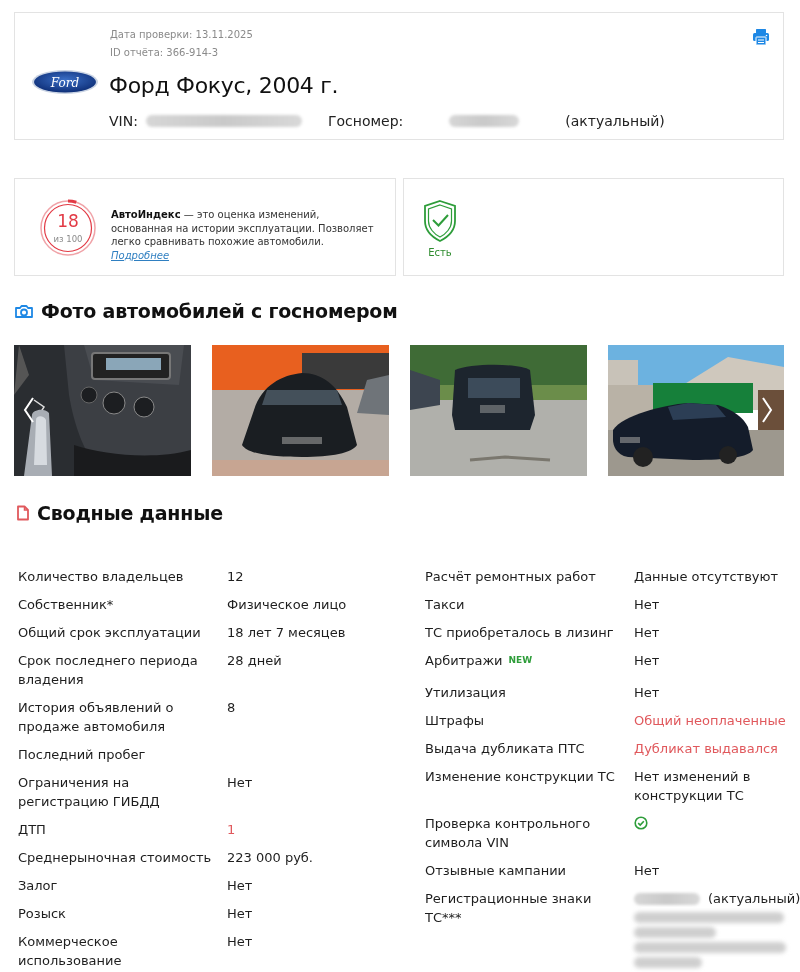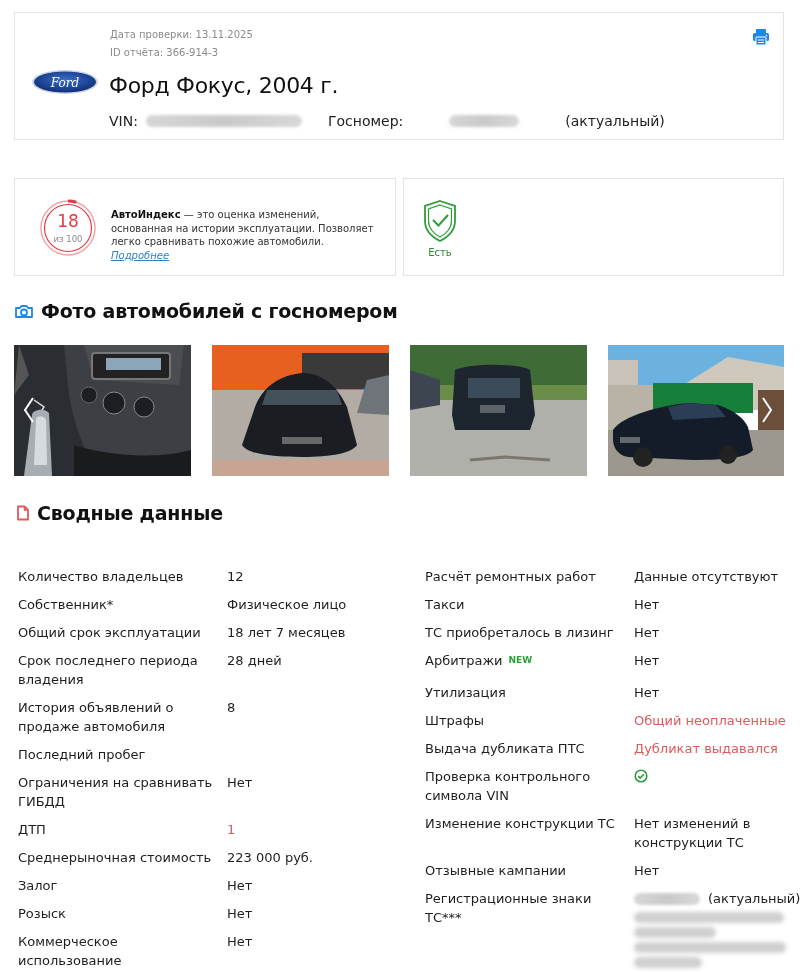--- a/index.html
+++ b/index.html
@@ -224,21 +224,21 @@
       <span class="val">28 дней</span>
     </div>
   <div class="row" style="height:47px">
       <span class="lbl">История объявлений о продаже автомобиля</span>
       <span class="val">8</span>
     </div>
   <div class="row" style="height:28px">
       <span class="lbl">Последний пробег</span>
     </div>
   <div class="row" style="height:47px">
-      <span class="lbl">Ограничения на сравнивать ГИБДД</span>
+      <span class="lbl">Ограничения на регистрацию ГИБДД</span>
       <span class="val">Нет</span>
     </div>
   <div class="row" style="height:28px">
       <span class="lbl">ДТП</span>
       <span class="val red">1</span>
     </div>
   <div class="row" style="height:28px">
       <span class="lbl">Среднерыночная стоимость</span>
       <span class="val">223 000 руб.</span>
     </div>
@@ -277,33 +277,33 @@
       <span class="lbl">Утилизация</span>
       <span class="val">Нет</span>
     </div>
   <div class="row" style="height:28px">
       <span class="lbl">Штрафы</span>
       <span class="val red">Общий неоплаченные</span>
     </div>
   <div class="row" style="height:28px">
       <span class="lbl">Выдача дубликата ПТС</span>
       <span class="val red">Дубликат выдавался</span>
+    </div>
+  <div class="row" style="height:47px">
+      <span class="lbl">Изменение конструкции ТС</span>
+      <span class="val">Нет изменений в конструкции ТС</span>
     </div>
   <div class="row" style="height:47px">
       <span class="lbl">Проверка контрольного символа VIN</span>
       <span class="val">
     <svg class="check-icon" viewBox="0 0 14 14">
       <circle cx="7" cy="7" r="5.8" fill="none" stroke="#2e9d3a" stroke-width="1.6"></circle>
       <path d="M4.2 7.2 L6.2 9.1 L9.8 5.2" fill="none" stroke="#2e9d3a" stroke-width="1.6"></path>
     </svg>
   </span>
-    </div>
-  <div class="row" style="height:47px">
-      <span class="lbl">Изменение конструкции ТС</span>
-      <span class="val">Нет изменений в конструкции ТС</span>
     </div>
   <div class="row" style="height:28px">
       <span class="lbl">Отзывные кампании</span>
       <span class="val">Нет</span>
     </div>
   <div class="row">
       <span class="lbl">Регистрационные знаки ТС***</span>
     <span class="val">
       <span style="display:flex;align-items:center;">
         <span class="blur-box" style="width:66px;margin-right:8px;"></span>

